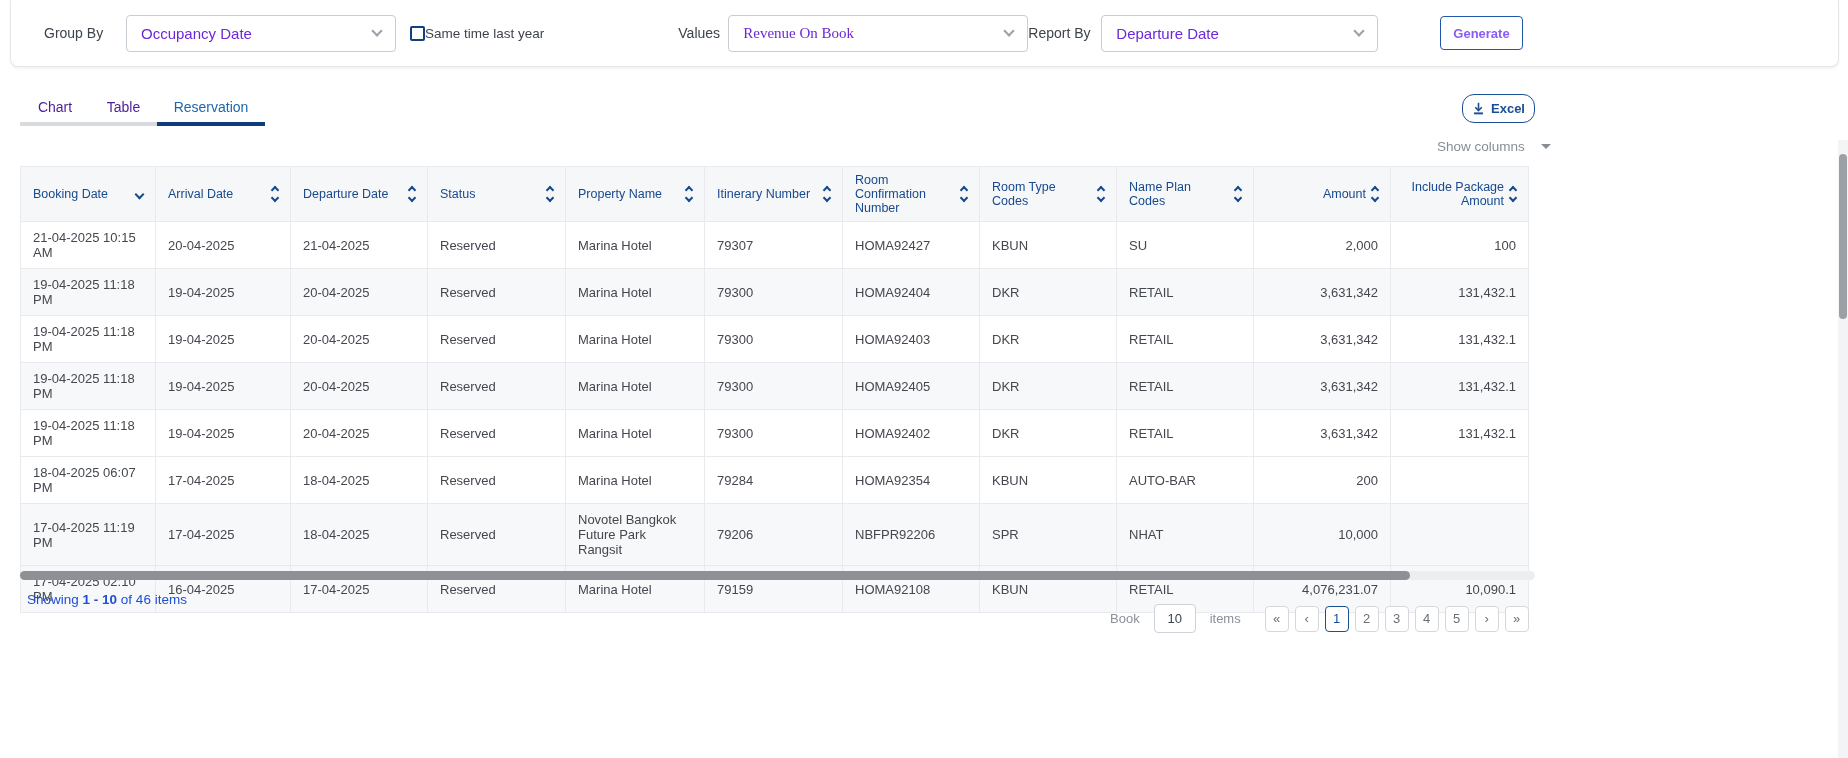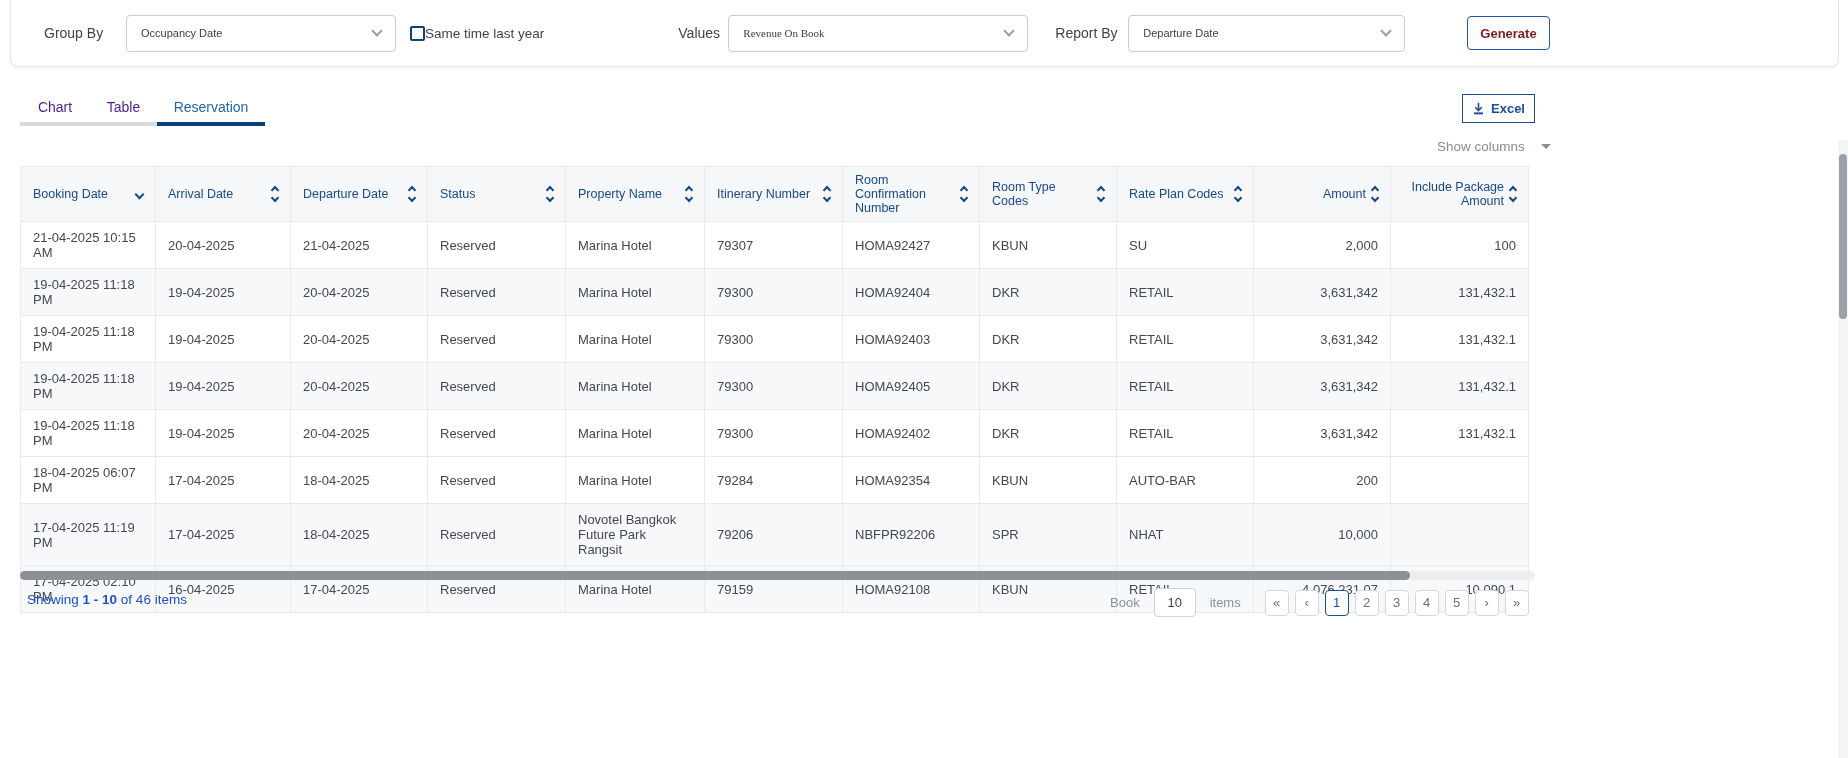--- a/index.html
+++ b/index.html
@@ -8,47 +8,47 @@
   body { position:relative; color:#3e444c; }
 
   
   .toolbar { position:absolute; left:10px; top:0; width:1829px; height:67px;
     background:#fff; border:1px solid #e3e7ea; border-top:none;
     border-radius:0 0 8px 8px; box-shadow:0 2px 3px rgba(0,0,0,0.05);
     display:flex; align-items:center; padding-left:33px; }
   .tb-label { font-size:14px; color:#3d434b; }
   .lbl-groupby { width:82px; }
   .lbl-values { width:50px; margin-left:134px; }
-  .lbl-reportby { width:73px; margin-left:27px; }
+  .lbl-reportby { width:73px; }
   .select { height:37px; border:1px solid #c8cdd3; border-radius:4px; background:#fff;
     display:flex; align-items:center; justify-content:space-between;
-    padding:0 14px; font-size:11px; color:#404040; cursor:pointer; }
+    padding:0 14px; font-size:15px; color:#6d28d9; cursor:pointer; }
   .sel-1 { width:270px; } .sel-2 { width:300px;font-family:Liberation Serif, serif; } .sel-3 { width:277px; }
   .chev { width:8px; height:8px; border-right:2px solid #9aa1a8; border-bottom:2px solid #9aa1a8;
     transform:rotate(45deg); margin-top:-4px; }
   .checkbox { width:15px; height:15px; border:2px solid #12407e; border-radius:2px;
     margin-left:14px; background:#fff; cursor:pointer; flex:none; }
   .cb-label { font-size:13.5px; color:#3f444b; }
   .generate-btn { margin-left:62px; height:34px; padding:0 12px; background:#fff;
-    border:1.5px solid #2356a8; border-radius:4px; color:#7f1d1d; font-weight:bold;
+    border:1.5px solid #2356a8; border-radius:4px; color:#8b5cf6; font-weight:bold;
     font-size:13px; font-family:"Liberation Sans",sans-serif; cursor:pointer; }
 
   
   .tabs { position:absolute; left:20px; top:92px; }
   .tab-row { display:flex; }
   .tab { height:30px; display:flex; align-items:center; justify-content:center;
     font-size:14px; color:#4c1d95; cursor:pointer; }
   .tab-chart { width:70px; } .tab-table { width:67px; } .tab-reservation { width:108px; }
   .tab.active { color:#1d66ab; }
   .tab-track { position:relative; width:245px; height:4px; background:#d8dbde; }
   .tab-indicator { position:absolute; left:137px; top:0; width:108px; height:4px; background:#0d3d7c; }
 
   
   .excel-btn { position:absolute; left:1462px; top:94px; width:73px; height:29px;
-    background:#fff; border:1.5px solid #1a4f96; border-radius:0; color:#1a4f96;
+    background:#fff; border:1.5px solid #1a4f96; border-radius:12px; color:#1a4f96;
     font-weight:bold; font-size:13px; display:flex; align-items:center; justify-content:center;
     gap:6px; cursor:pointer; }
   .show-columns { position:absolute; left:1437px; top:139px; font-size:13.5px; color:#878e98;
     display:flex; align-items:center; gap:16px; cursor:pointer; }
   .caret-down { width:0; height:0; border-left:5px solid transparent;
     border-right:5px solid transparent; border-top:5px solid #878e98; }
 
   
   .tablewrap { position:absolute; left:20px; top:166px; width:1508px; }
   table { width:1508px; border-collapse:collapse; table-layout:fixed;
@@ -75,21 +75,21 @@
     background:#8d9196; border-radius:5px; cursor:pointer; }
   .vscroll { position:absolute; right:0; top:140px; width:10px; height:618px; background:#f3f4f5; }
   .vscroll-thumb { position:absolute; left:1px; top:14px; width:8px; height:165px;
     background:#9aa0a6; border-radius:4px; cursor:pointer; }
 
   
   .showing { position:absolute; left:27px; top:592px; font-size:13.5px; color:#1d4ed8; }
   .showing b { font-weight:bold; }
   .pager { position:absolute; left:1110px; top:588px; display:flex; align-items:center; }
   .pager-label { font-size:13px; color:#8a9099; }
-  .limit-input { width:42px; height:29px; margin:0 14px; border:1px solid #ced3d9;
+  .limit-input { width:42px; height:29px; margin:16px 14px; border:1px solid #ced3d9;
     border-radius:4px; text-align:center; font-size:13px; color:#3e444c;
     font-family:"Liberation Sans",sans-serif; }
   .items-label { margin-right:18px; }
   .pg-btn { width:24px; height:26px; margin-left:6px; background:#fff;
     border:1px solid #d4d8dd; border-radius:4px; color:#6a7077; font-size:13px;
     display:flex; align-items:center; justify-content:center; cursor:pointer;
     font-family:"Liberation Sans",sans-serif; }
   .pg-btn.active { border:1.5px solid #1a4f96; color:#1a4f96; }
 </style>
 </head>
@@ -224,21 +224,21 @@
             <div class="th-inner">
               <span>Room Type Codes</span>
               <span class="sort-both">
                 <span class="s-chev s-up"></span>
                 <span class="s-chev s-down"></span>
               </span>
             </div>
           </th>
           <th>
             <div class="th-inner">
-              <span>Rate Plan Codes</span>
+              <span>Name Plan Codes</span>
               <span class="sort-both">
                 <span class="s-chev s-up"></span>
                 <span class="s-chev s-down"></span>
               </span>
             </div>
           </th>
           <th>
             <div class="th-inner right">
               <span>Amount</span>
               <span class="sort-both">

